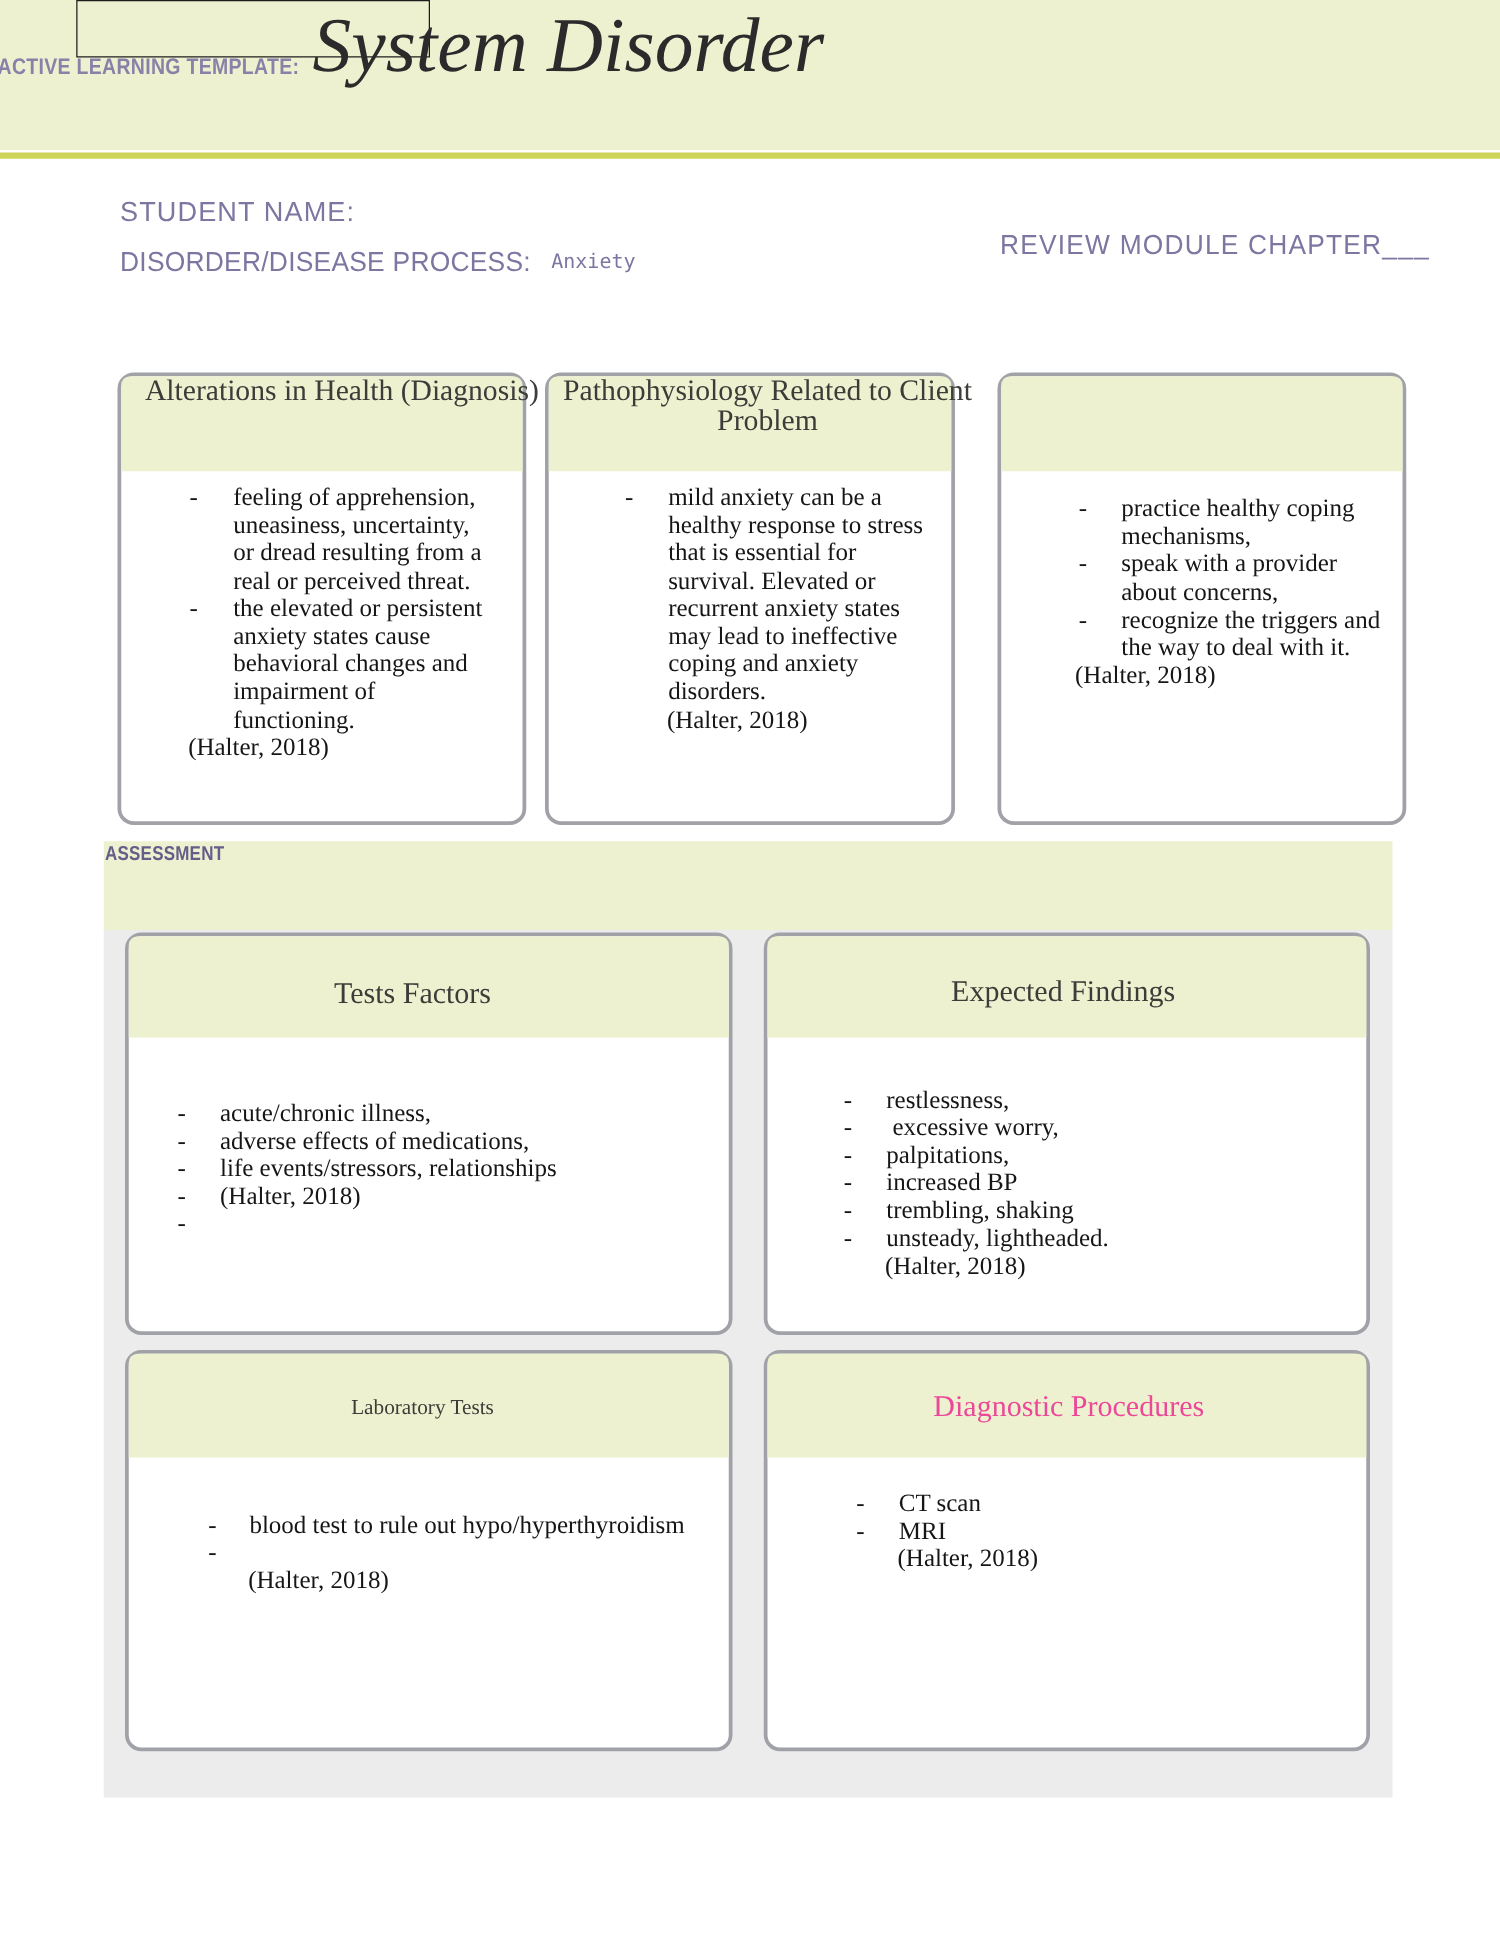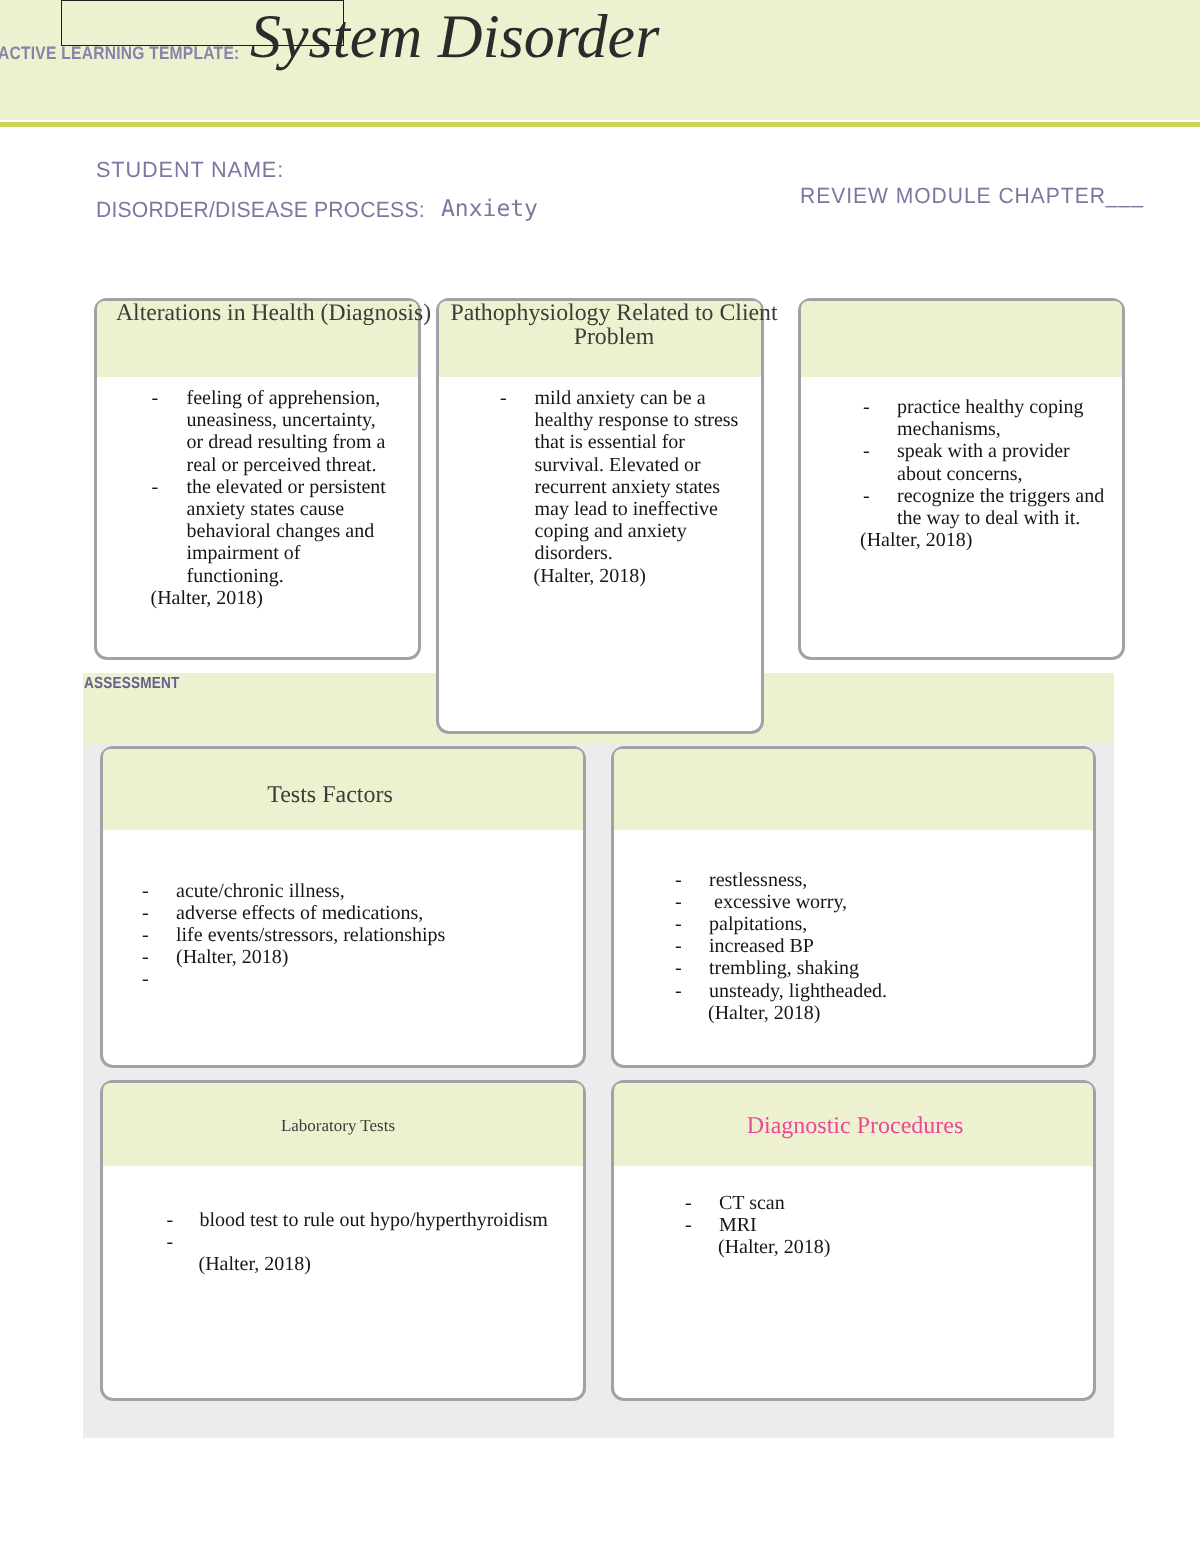--- a/index.html
+++ b/index.html
@@ -18,21 +18,21 @@
   #big-title{position:absolute;left:250px;top:2px;font-family:"Liberation Serif",serif;
              font-style:italic;font-size:62px;line-height:70px;color:#2b2b2b;white-space:nowrap;}
 
   
   #meta .row{position:absolute;color:#7d76a0;white-space:nowrap;
              font-family:"Liberation Sans",sans-serif;font-size:22px;line-height:22px;
              transform-origin:left top;}
   #row-student{left:96px;top:159px;letter-spacing:0.9px;transform:scaleX(0.985);}
   #row-disorder{left:96px;top:199px;letter-spacing:0.2px;transform:scaleX(0.96);}
   #student-value,#disorder-value{position:absolute;color:#7d76a0;white-space:nowrap;
-             font-family:"DejaVu Sans Mono",monospace;font-size:23px;line-height:22px;}
+             font-family:"DejaVu Sans Mono",monospace;font-size:16px;line-height:22px;}
   #student-value{left:297px;top:159px;}
   #disorder-value{left:441px;top:198px;}
   #review{position:absolute;left:800px;top:185px;color:#7d76a0;font-size:22px;
           font-family:"Liberation Sans",sans-serif;
           letter-spacing:1.0px;white-space:nowrap;line-height:22px;
           transform:scaleX(0.958);transform-origin:left top;}
 
   
   .card{position:absolute;border:3px solid #a0a2a7;border-radius:13px;background:#ffffff;
         box-sizing:border-box;}
@@ -76,36 +76,37 @@
 <div id="assess-grey" style="background: rgb(236, 236, 236);"></div>
 <div id="assess-band" style="background: rgb(238, 241, 208);"></div>
 <div id="assess-label" style="color: rgb(102, 94, 138);">ASSESSMENT</div>
 
 <div id="cards">
     <div class="card" style="left: 94px; top: 298px; width: 327px; height: 362px; border-color: rgb(160, 162, 167);">
       <div class="cap" style="height: 76px; background: rgb(238, 241, 208);"></div>
       <div class="cap-t" style="font-size: 23.7px; line-height: 24.4px; color: rgb(60, 60, 56); top: 0px; left: 13px; width: 327px;">Alterations in Health (Diagnosis)</div>
       <div class="bodytext" style="left: 0px; right: 0px; top: 86px; font-size: 20px; line-height: 22.2px; color: rgb(22, 22, 22);"><div class="li"><span class="dash" style="width: 35px; margin-left: 54.5px;">-</span><span class="btxt"><div>feeling of apprehension,</div><div>uneasiness, uncertainty,</div><div>or dread resulting from a</div><div>real or perceived threat.</div></span></div><div class="li"><span class="dash" style="width: 35px; margin-left: 54.5px;">-</span><span class="btxt"><div>the elevated or persistent</div><div>anxiety states cause</div><div>behavioral changes and</div><div>impairment of</div><div>functioning.</div></span></div><div class="cit" style="margin-left: 53.5px;">(Halter, 2018)</div></div>
     </div>
-    <div class="card" style="left: 436px; top: 298px; width: 328px; height: 436px; border-color: rgb(160, 162, 167);">
+    <div class="card" style="left: 436px; top: 298px; width: 328px; height: 362px; border-color: rgb(160, 162, 167);">
       <div class="cap" style="height: 76px; background: rgb(238, 241, 208);"></div>
       <div class="cap-t" style="font-size: 23.8px; line-height: 24.4px; color: rgb(60, 60, 56); top: 0px; left: 11px; width: 328px;">Pathophysiology Related to Client Problem</div>
       <div class="bodytext" style="left: 0px; right: 0px; top: 86px; font-size: 20px; line-height: 22.2px; color: rgb(22, 22, 22);"><div class="li"><span class="dash" style="width: 34.5px; margin-left: 61px;">-</span><span class="btxt"><div>mild anxiety can be a</div><div>healthy response to stress</div><div>that is essential for</div><div>survival. Elevated or</div><div>recurrent anxiety states</div><div>may lead to ineffective</div><div>coping and anxiety</div><div>disorders.</div></span></div><div class="cit" style="margin-left: 94.5px;">(Halter, 2018)</div></div>
     </div>
     <div class="card" style="left: 798px; top: 298px; width: 327px; height: 362px; border-color: rgb(160, 162, 167);">
       <div class="cap" style="height: 76px; background: rgb(238, 241, 208);"></div>
       <div class="bodytext" style="left: 0px; right: 0px; top: 95px; font-size: 20px; line-height: 22.2px; color: rgb(22, 22, 22);"><div class="li"><span class="dash" style="width: 34px; margin-left: 62px;">-</span><span class="btxt"><div>practice healthy coping</div><div>mechanisms,</div></span></div><div class="li"><span class="dash" style="width: 34px; margin-left: 62px;">-</span><span class="btxt"><div>speak with a provider</div><div>about concerns,</div></span></div><div class="li"><span class="dash" style="width: 34px; margin-left: 62px;">-</span><span class="btxt"><div>recognize the triggers and</div><div>the way to deal with it.</div></span></div><div class="cit" style="margin-left: 59px;">(Halter, 2018)</div></div>
     </div>
     <div class="card" style="left: 100px; top: 745.5px; width: 486px; height: 322px; border-color: rgb(160, 162, 167);">
       <div class="cap" style="height: 81.5px; background: rgb(238, 241, 208);"></div>
       <div class="cap-t" style="font-size: 24px; line-height: 24.6px; color: rgb(60, 60, 56); top: 34.2px; left: -16px; width: 486px;">Tests Factors</div>
       <div class="bodytext" style="left: 0px; right: 0px; top: 131px; font-size: 20px; line-height: 22.2px; color: rgb(22, 22, 22);"><div class="li"><span class="dash" style="width: 34px; margin-left: 39px;">-</span><span class="btxt"><div>acute/chronic illness,</div></span></div><div class="li"><span class="dash" style="width: 34px; margin-left: 39px;">-</span><span class="btxt"><div>adverse effects of medications,</div></span></div><div class="li"><span class="dash" style="width: 34px; margin-left: 39px;">-</span><span class="btxt"><div>life events/stressors, relationships</div></span></div><div class="li"><span class="dash" style="width: 34px; margin-left: 39px;">-</span><span class="btxt"><div>(Halter, 2018)</div></span></div><div class="li"><span class="dash" style="width: 34px; margin-left: 39px;">-</span><span class="btxt"><div></div></span></div></div>
     </div>
     <div class="card" style="left: 611px; top: 745.5px; width: 485px; height: 322px; border-color: rgb(160, 162, 167);">
       <div class="cap" style="height: 81.5px; background: rgb(238, 241, 208);"></div>
+      <div class="cap-t" style="font-size: 24px; line-height: 24.6px; color: rgb(60, 60, 56); top: 33.5px; left: -6px; width: 485px;">Expected Findings</div>
       <div class="bodytext" style="left: 0px; right: 0px; top: 120px; font-size: 20px; line-height: 22.2px; color: rgb(22, 22, 22);"><div class="li"><span class="dash" style="width: 34px; margin-left: 61px;">-</span><span class="btxt"><div>restlessness,</div></span></div><div class="li"><span class="dash" style="width: 34px; margin-left: 61px;">-</span><span class="btxt"><div> excessive worry,</div></span></div><div class="li"><span class="dash" style="width: 34px; margin-left: 61px;">-</span><span class="btxt"><div>palpitations,</div></span></div><div class="li"><span class="dash" style="width: 34px; margin-left: 61px;">-</span><span class="btxt"><div>increased BP</div></span></div><div class="li"><span class="dash" style="width: 34px; margin-left: 61px;">-</span><span class="btxt"><div>trembling, shaking</div></span></div><div class="li"><span class="dash" style="width: 34px; margin-left: 61px;">-</span><span class="btxt"><div>unsteady, lightheaded.</div></span></div><div class="cit" style="margin-left: 94px;">(Halter, 2018)</div></div>
     </div>
     <div class="card" style="left: 100px; top: 1080px; width: 486px; height: 321px; border-color: rgb(160, 162, 167);">
       <div class="cap" style="height: 82.5px; background: rgb(238, 241, 208);"></div>
       <div class="cap-t" style="font-size: 17px; line-height: 24.6px; color: rgb(60, 60, 56); top: 30.7px; left: -8px; width: 486px;">Laboratory Tests</div>
       <div class="bodytext" style="left: 0px; right: 0px; top: 126px; font-size: 20px; line-height: 22.2px; color: rgb(22, 22, 22);"><div class="li"><span class="dash" style="width: 33px; margin-left: 63.5px;">-</span><span class="btxt"><div>blood test to rule out hypo/hyperthyroidism</div></span></div><div class="li"><span class="dash" style="width: 33px; margin-left: 63.5px;">-</span><span class="btxt"><div></div></span></div><div class="cit" style="margin-left: 95.5px;">(Halter, 2018)</div></div>
     </div>
     <div class="card" style="left: 611px; top: 1080px; width: 485px; height: 321px; border-color: rgb(160, 162, 167);">
       <div class="cap" style="height: 82.5px; background: rgb(238, 241, 208);"></div>
       <div class="cap-t" style="font-size: 24px; line-height: 24.6px; color: #ec4899; top: 30.8px; left: -1.5px; width: 485px;">Diagnostic Procedures</div>

